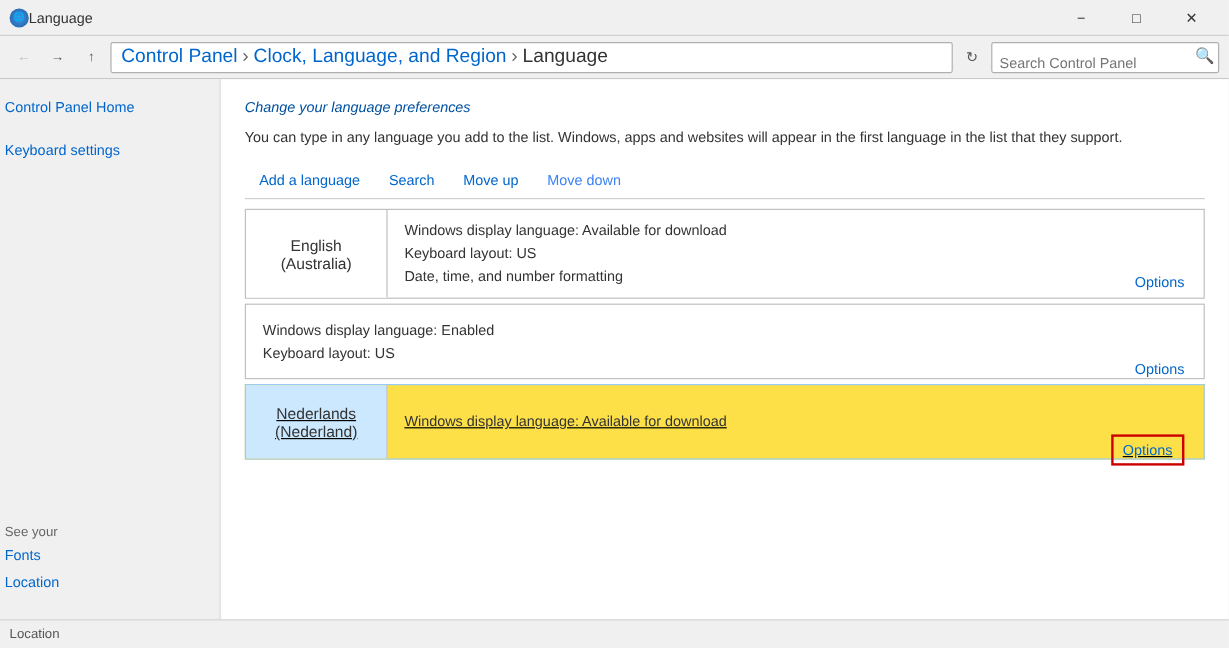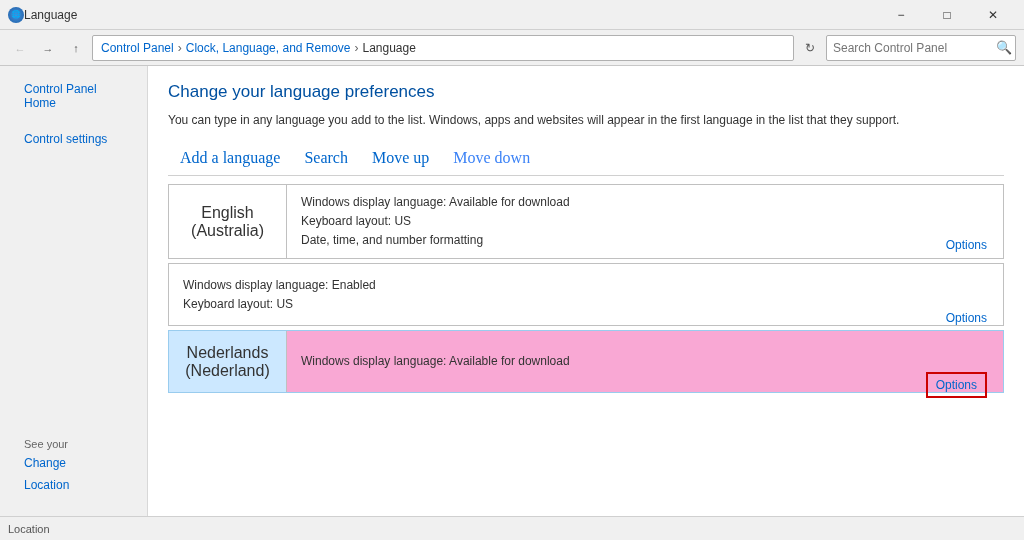--- a/index.html
+++ b/index.html
@@ -35,119 +35,120 @@
     .nav-btn {
       width: 24px; height: 24px;
       border: 1px solid transparent; background: transparent;
       cursor: pointer; display: flex; align-items: center; justify-content: center;
       font-size: 11px; color: #555; border-radius: 2px;
     }
     .nav-btn.disabled { color: #bbb; cursor: default; }
     .breadcrumb-bar {
       flex: 1; height: 26px; background: white;
       border: 1px solid #b0b0b0; display: flex; align-items: center;
-      padding: 0 8px; font-size: 12px; color: #333;
+      padding: 0 8px; font-size: 16px; color: #333;
       border-radius: 2px;
     }
     .breadcrumb-sep { color: #666; margin: 0 4px; }
     .breadcrumb-item { color: #0066cc; cursor: pointer; }
     .breadcrumb-current { color: #333; }
     .refresh-btn {
       width: 24px; height: 24px;
       border: 1px solid transparent; background: transparent;
       cursor: pointer; display: flex; align-items: center; justify-content: center;
       font-size: 12px; color: #555;
     }
     .search-box {
       width: 190px; height: 26px;
       border: 1px solid #b0b0b0; background: white;
-      display: flex; align-items: center; border-radius: 2px;
+      display: flex; align-items: flex-end; border-radius: 2px;
       overflow: hidden;
     }
     .search-input {
       flex: 1; border: none; outline: none; padding: 0 6px;
       font-size: 12px; color: #999; background: transparent;
     }
     .search-icon-btn {
       width: 26px; height: 26px; border: none; background: transparent;
       cursor: pointer; display: flex; align-items: center; justify-content: center;
       color: #555; font-size: 13px;
     }
 
     
     .main {
       display: flex;
       height: calc(540px - 30px - 36px - 24px);
     }
 
     
     .sidebar {
-      width: 148px;
+      width: 184px;
       background: #f0f0f0;
       border-right: 1px solid #d8d8d8;
-      padding: 16px 24px;
+      padding: 16px 4px;
       display: flex;
       flex-direction: column;
     }
     .sidebar-link {
       color: #0066cc; font-size: 12px; cursor: pointer;
       margin-bottom: 8px; text-decoration: none; display: block;
     }
     .sidebar-spacer { flex: 1; }
     .see-also { font-size: 11px; color: #666; margin-bottom: 6px; margin-top: auto; }
 
     
     .content {
       flex: 1;
       background: white;
       padding: 16px 20px;
       overflow-y: auto;
     }
     .page-title {
-      font-size: 17px; color: #0050a0; font-weight: normal;
+      font-size: 12px; color: #0050a0; font-weight: normal;
       margin-bottom: 10px;
+      font-style: italic;
     }
     .page-desc {
       font-size: 12px; color: #333; margin-bottom: 16px;
       line-height: 1.4;
     }
 
     
     .lang-toolbar {
       display: flex; gap: 0;
       border-bottom: 1px solid #d0d0d0;
       padding-bottom: 4px;
       margin-bottom: 8px;
     }
     .toolbar-btn {
       background: transparent; border: none;
-      padding: 4px 12px; font-size: 16px; color: #0066cc;
+      padding: 4px 12px; font-size: 12px; color: #0066cc;
       cursor: pointer;
-      font-family: Liberation Serif, serif;
     }
     .toolbar-btn.disabled { color: #3b82f6; cursor: default; }
 
     
     .lang-list { display: flex; flex-direction: column; gap: 0; }
     .lang-item {
       display: flex; align-items: center;
       border: 1px solid #c0c0c0;
       margin-bottom: 4px;
       background: white;
       min-height: 60px;
     }
     .lang-item.selected {
-      background: #f9a8d4;
+      background: #fde047;
       border-color: #99ccee;
+      text-decoration: underline;
     }
     .lang-name-cell {
       width: 118px; min-width: 118px;
       border-right: 1px solid #c0c0c0;
       padding: 8px 10px;
-      font-size: 16px; color: #333;
+      font-size: 13px; color: #333;
       text-align: center;
       align-self: stretch;
       display: flex; align-items: center; justify-content: center;
       background: white;
     }
     .lang-item.selected .lang-name-cell {
       background: #cce8ff;
     }
     .lang-details {
       flex: 1; padding: 8px 14px;
@@ -197,43 +198,43 @@
   </div>
 </div>
 
 <div class="address-bar">
   <button class="nav-btn disabled">←</button>
   <button class="nav-btn">→</button>
   <button class="nav-btn">↑</button>
   <div class="breadcrumb-bar">
     <span class="breadcrumb-item">Control Panel</span>
     <span class="breadcrumb-sep">›</span>
-    <span class="breadcrumb-item">Clock, Language, and Remove</span>
+    <span class="breadcrumb-item">Clock, Language, and Region</span>
     <span class="breadcrumb-sep">›</span>
     <span class="breadcrumb-current">Language</span>
   </div>
   <button class="refresh-btn">↻</button>
   <div class="search-box">
     <input class="search-input" type="text" placeholder="Search Control Panel" style="">
     <button class="search-icon-btn">🔍</button>
   </div>
 </div>
 
 <div class="main">
 
   <div class="sidebar">
     <a class="sidebar-link">Control Panel Home</a>
     <br>
-    <a class="sidebar-link">Control settings</a>
+    <a class="sidebar-link">Keyboard settings</a>
 
     <div class="sidebar-spacer"></div>
 
     <div>
       <div class="see-also">See your</div>
-      <a class="sidebar-link">Change</a>
+      <a class="sidebar-link">Fonts</a>
       <a class="sidebar-link">Location</a>
     </div>
   </div>
 
   <div class="content">
     <h1 class="page-title">Change your language preferences</h1>
     <p class="page-desc">You can type in any language you add to the list. Windows, apps and websites will appear in the first language in the list that they support.</p>
 
     <div class="lang-toolbar">
       <button class="toolbar-btn">Add a language</button>

